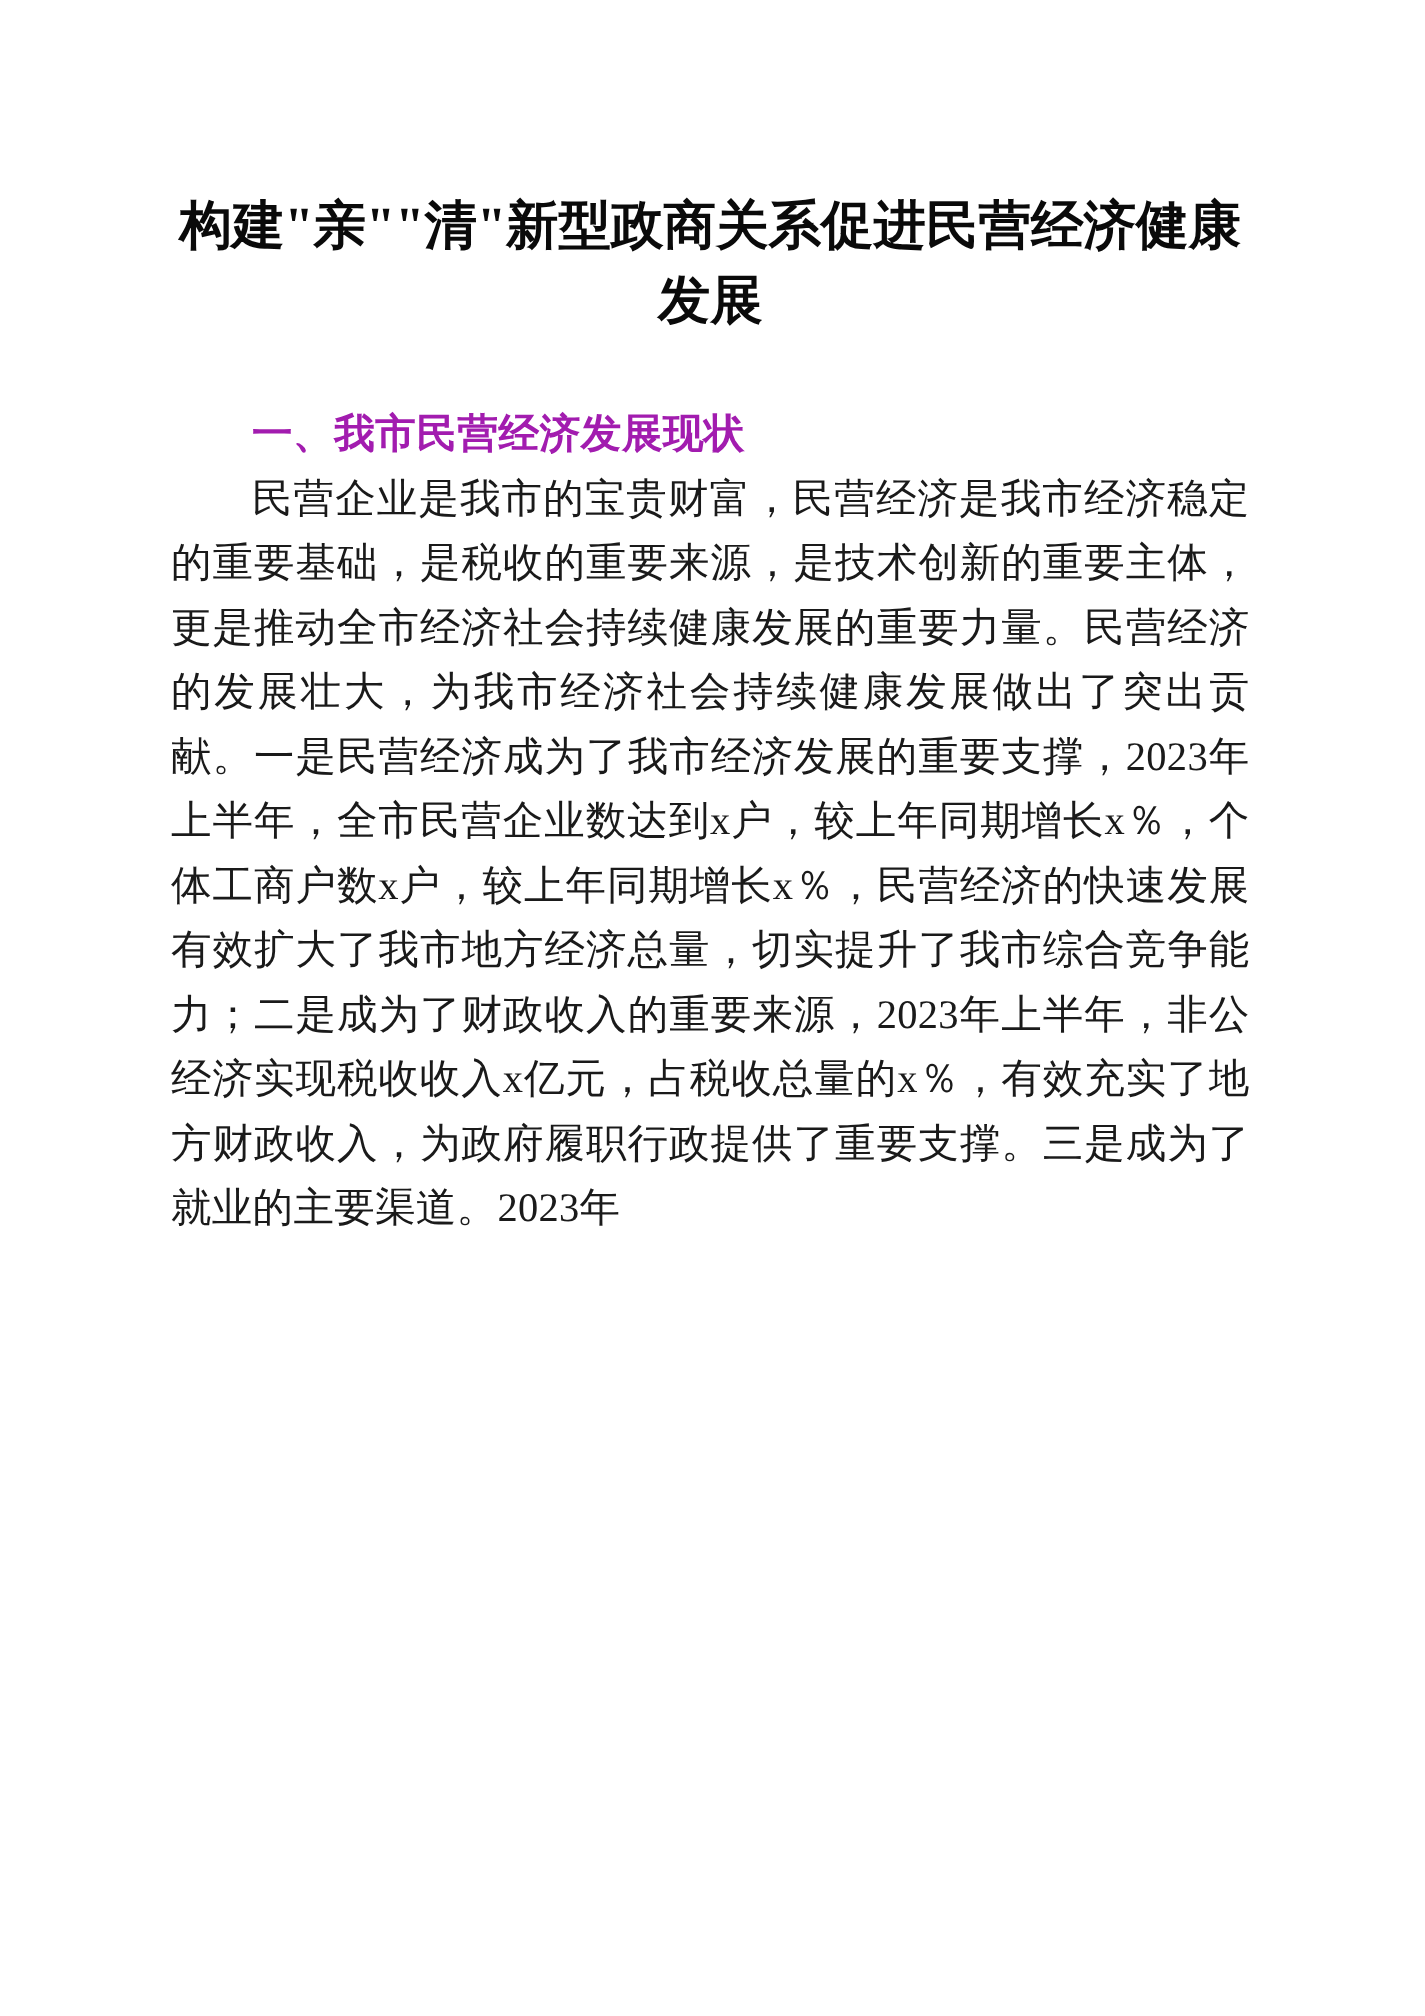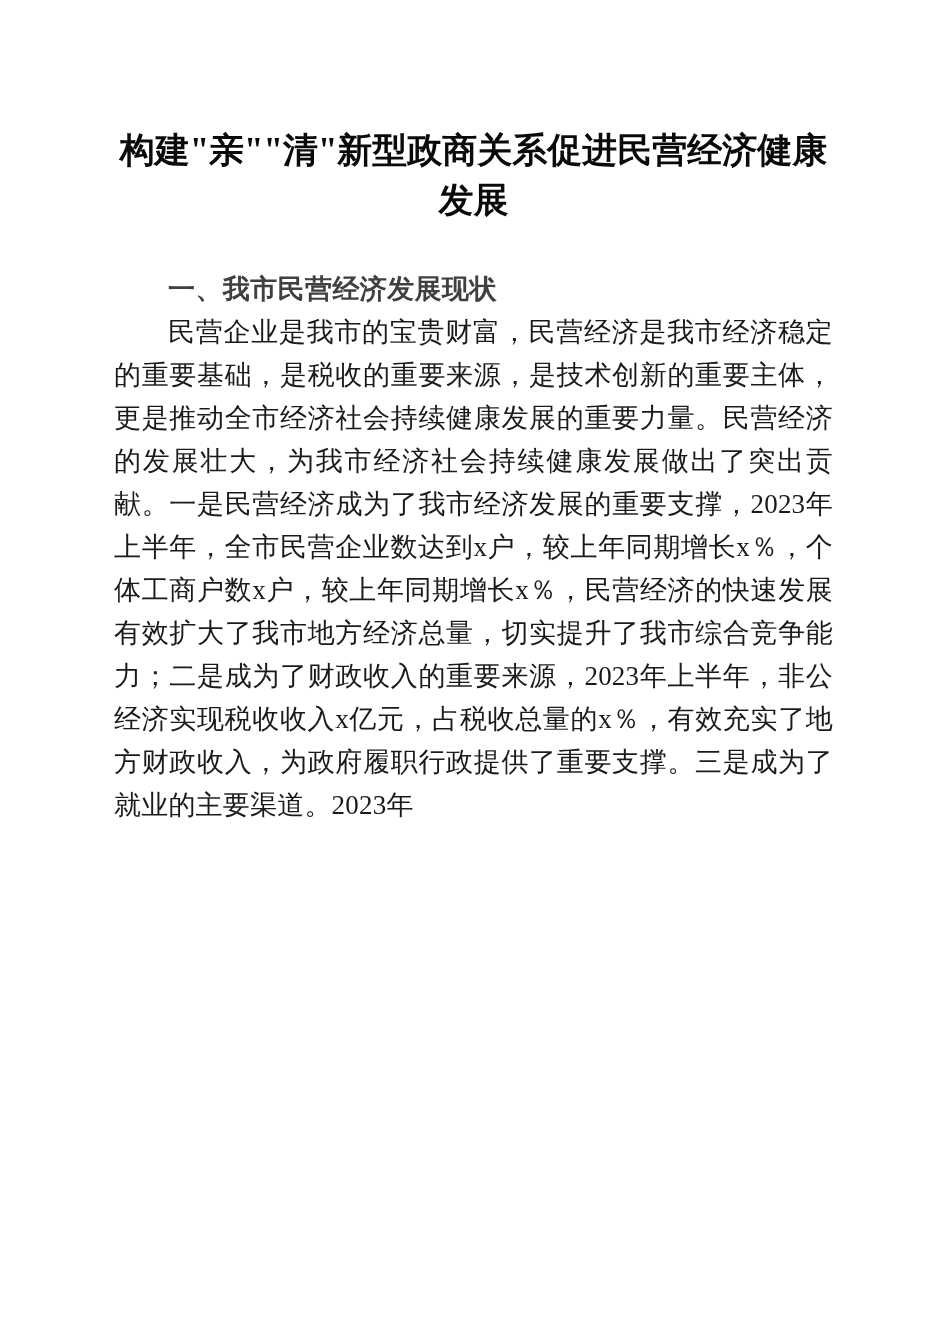--- a/index.html
+++ b/index.html
@@ -73,21 +73,21 @@
 
   h2.section-heading {
     margin: 0;
     padding: 0;
     font-family: "Liberation Sans", "DejaVu Sans", sans-serif;
     font-weight: 700;
     font-size: 27px;
     line-height: 43px;
     text-indent: 54px;
     text-align: left;
-    color: #404040;
+    color: #a21caf;
     letter-spacing: 0.4px;
   }
 </style>
 </head>
 <body>
 
 <div class="page">
   <div class="content">
 
     <h1 class="doc-title">构建"亲""清"新型政商关系促进民营经济健康发展</h1>

